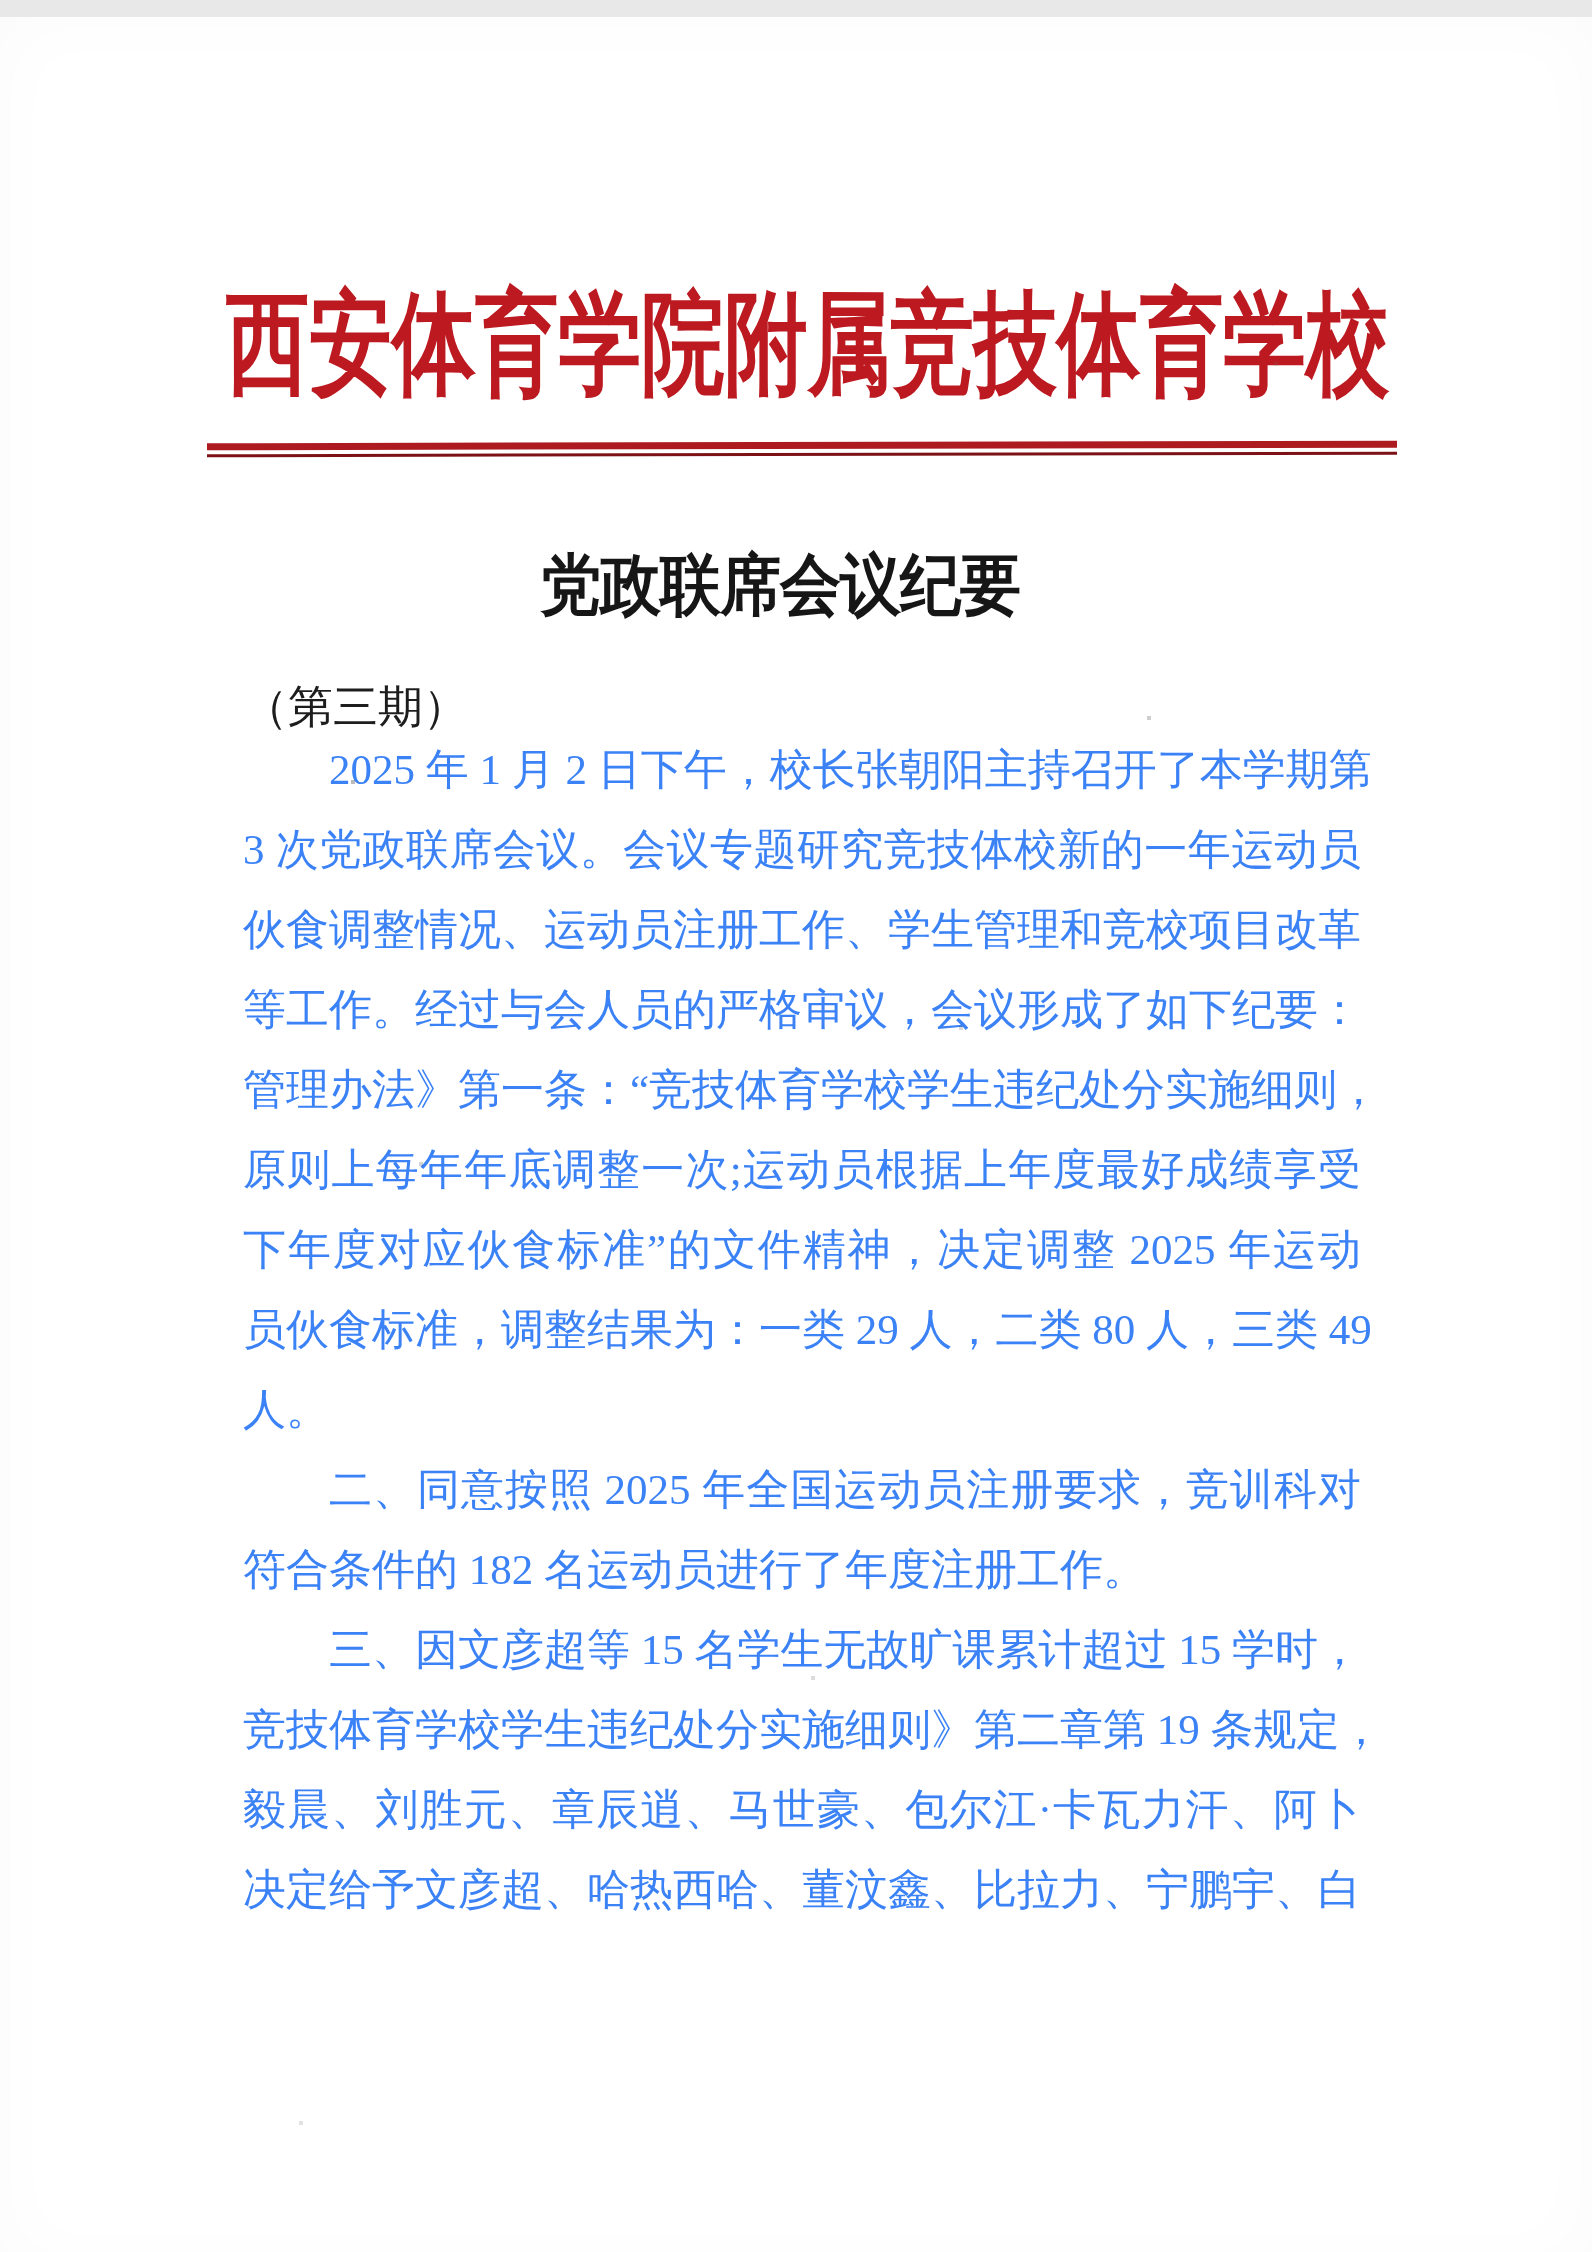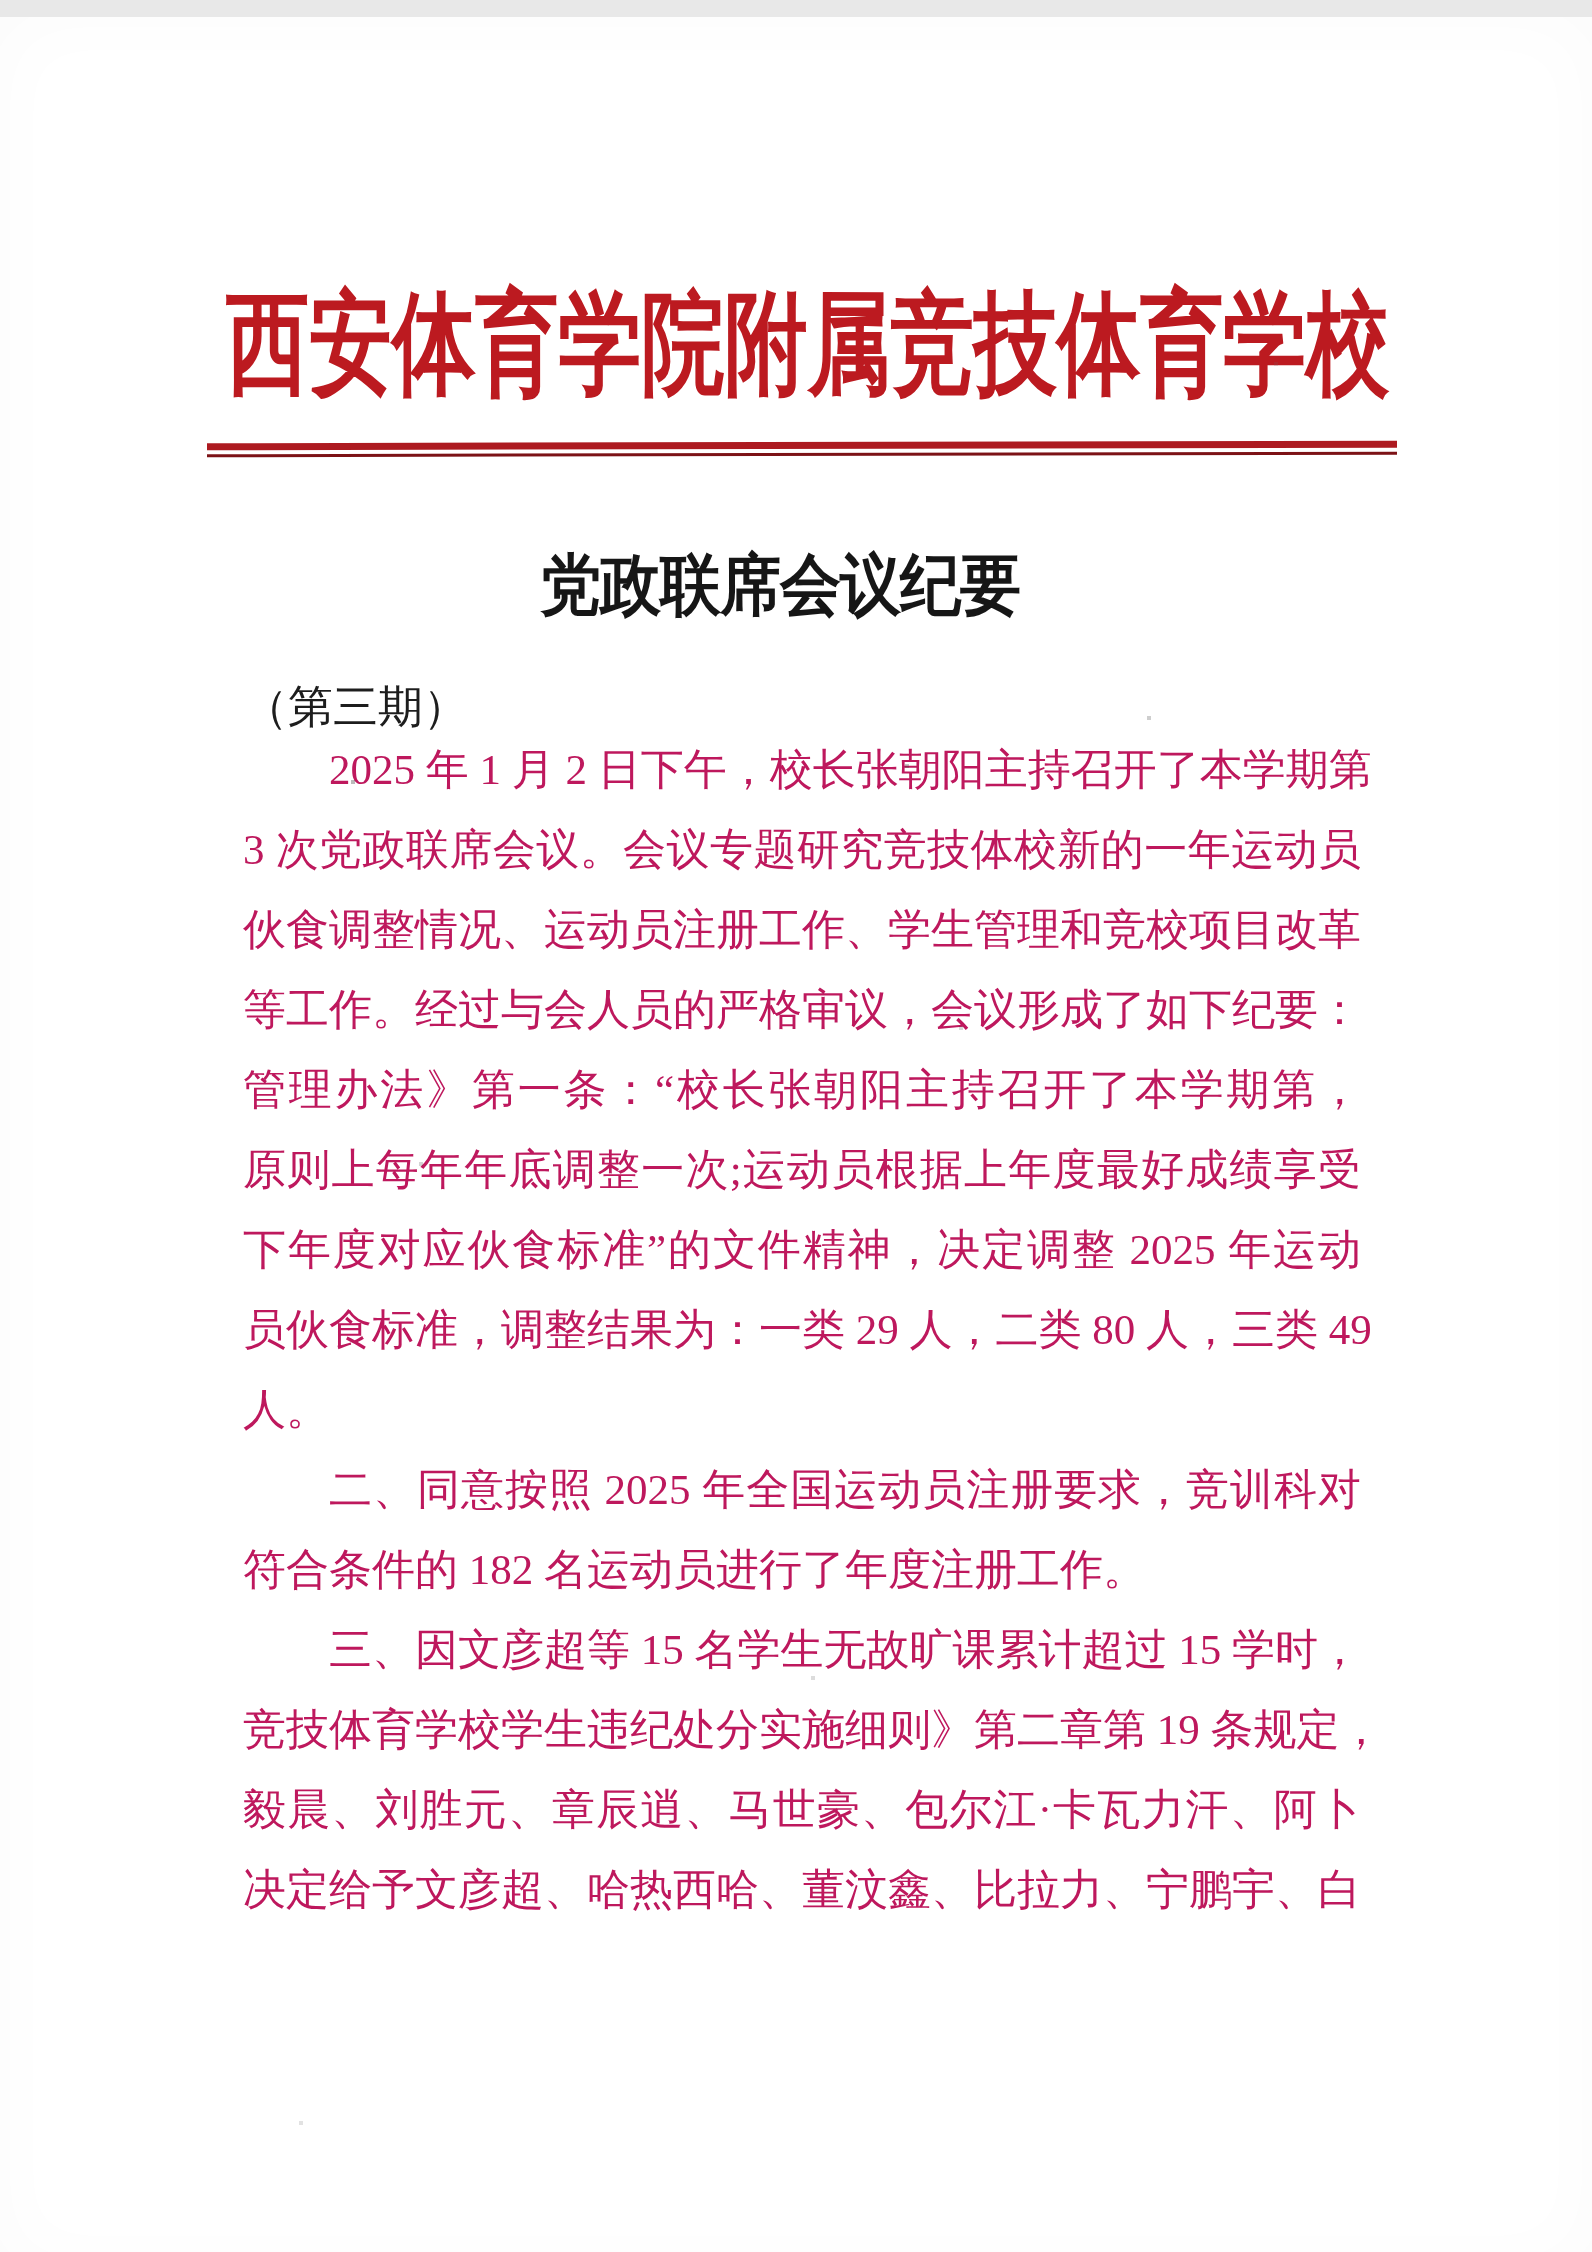--- a/index.html
+++ b/index.html
@@ -66,21 +66,21 @@
     text-align: left;
     font-size: 45px;
     color: #1d1d1d;
   }
   .body-text {
     position: absolute;
     left: 243px;
     top: 713px;
     width: 1118px;
     font-size: 43px;
-    color: #be185d;
+    color: #3b82f6;
   }
   .line {
     height: 80px;
     line-height: 80px;
     text-align: justify;
     text-align-last: justify;
     white-space: nowrap;
   }
   .line.noj {
     text-align: right;
@@ -119,21 +119,21 @@
 
   <h1 class="doc-title">党政联席会议纪要</h1>
 
   <div class="issue-line">（第三期）</div>
 
   <div class="body-text">
       <div class="line indent">2025 年 1 月 2 日下午，校长张朝阳主持召开了本学期第</div>
       <div class="line">3 次党政联席会议。会议专题研究竞技体校新的一年运动员</div>
       <div class="line">伙食调整情况、运动员注册工作、学生管理和竞校项目改革</div>
       <div class="line noj">等工作。经过与会人员的严格审议，会议形成了如下纪要：</div>
-      <div class="line">管理办法》第一条：“校长张朝阳主持召开了本学期第，</div>
+      <div class="line">管理办法》第一条：“竞技体育学校学生违纪处分实施细则，</div>
       <div class="line">原则上每年年底调整一次;运动员根据上年度最好成绩享受</div>
       <div class="line">下年度对应伙食标准”的文件精神，决定调整 2025 年运动</div>
       <div class="line">员伙食标准，调整结果为：一类 29 人，二类 80 人，三类 49</div>
       <div class="line noj">人。</div>
       <div class="line indent">二、同意按照 2025 年全国运动员注册要求，竞训科对</div>
       <div class="line noj">符合条件的 182 名运动员进行了年度注册工作。</div>
       <div class="line indent">三、因文彦超等 15 名学生无故旷课累计超过 15 学时，</div>
       <div class="line">竞技体育学校学生违纪处分实施细则》第二章第 19 条规定，</div>
       <div class="line">毅晨、刘胜元、章辰逍、马世豪、包尔江·卡瓦力汗、阿卜</div>
       <div class="line">决定给予文彦超、哈热西哈、董汶鑫、比拉力、宁鹏宇、白</div>

